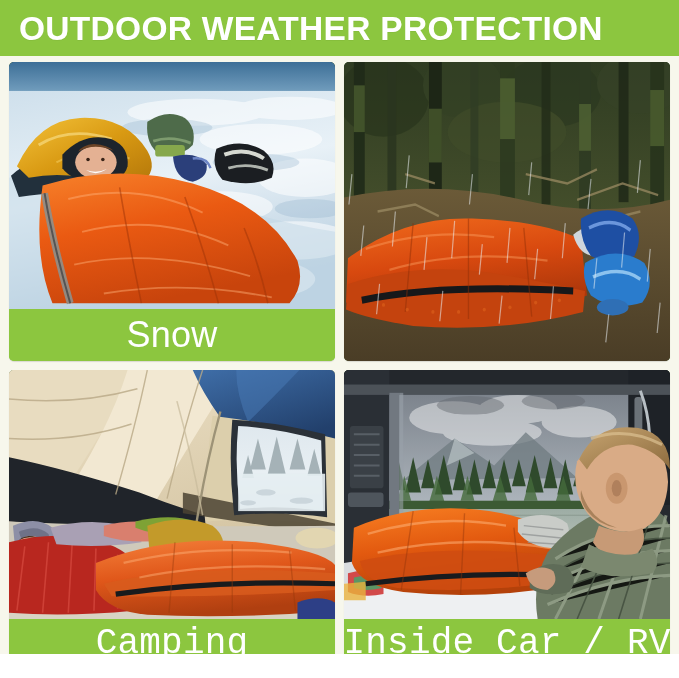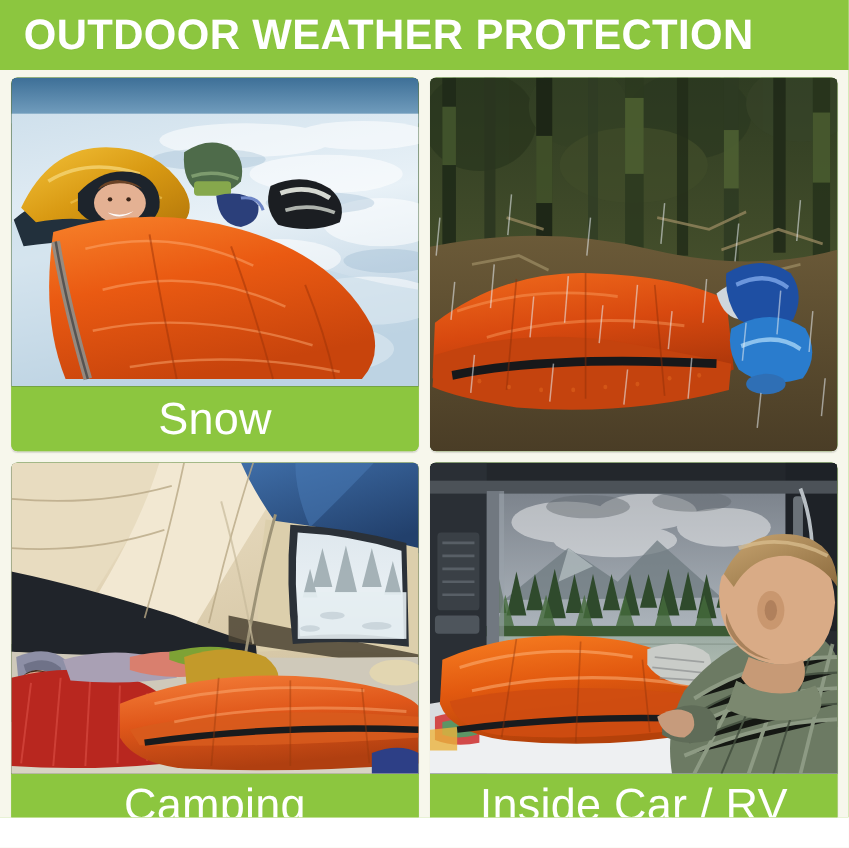--- a/index.html
+++ b/index.html
@@ -87,21 +87,21 @@
     align-items: center;
     justify-content: center;
     color: #FFFFFF;
     font-family: "Liberation Sans", sans-serif;
     font-weight: normal;
     font-size: 36px;
     line-height: 1;
     letter-spacing: 0.2px;
     white-space: nowrap;
   }
-  .cell.row2 .caption { flex-basis: 50px; }
+  .cell.row2 .caption { flex-basis: 50px; font-family: Liberation Mono, monospace; }
 </style>
 </head>
 <body>
 
 <div class="infographic">
 
   <div class="header-bar">
     <div class="header-title">OUTDOOR WEATHER PROTECTION</div>
   </div>
 

